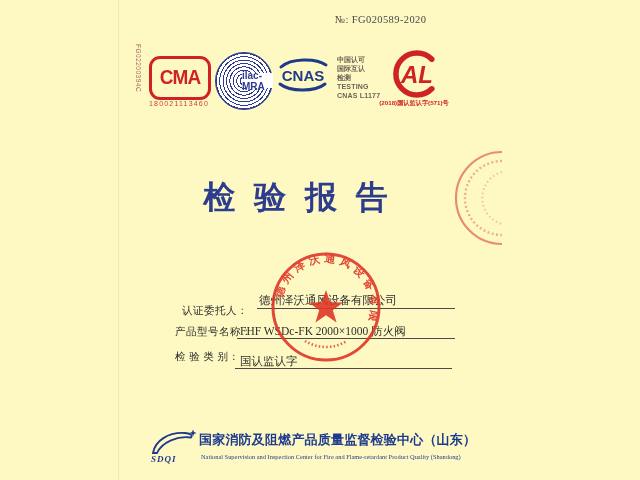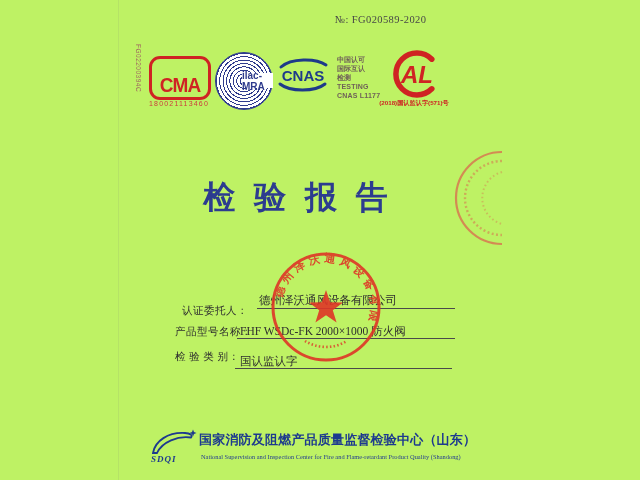--- a/index.html
+++ b/index.html
@@ -1,30 +1,30 @@
 <!DOCTYPE html>
 <html><head>
 <meta charset="utf-8">
 <style>
   html,body{margin:0;padding:0;background:#ffffff;}
-  #page{position:relative;width:640px;height:480px;background:#bef264;overflow:hidden;
+  #page{position:relative;width:640px;height:480px;background:#fef9c3;overflow:hidden;
         font-family:"Liberation Serif",serif;}
   .abs{position:absolute;}
 
   
   #page-edge{left:118px;top:0;width:1px;height:480px;background:rgba(120,120,120,0.12);}
 
   
   #report-no{left:335px;top:14px;font-size:10.5px;color:#474747;letter-spacing:0.4px;}
   #side-code{left:135px;top:44px;font-size:6.5px;color:#9e5f5f;writing-mode:vertical-rl;
              letter-spacing:0.5px;opacity:0.95;font-family:"Liberation Sans",sans-serif;}
 
   
   #cma{left:149px;top:56px;width:56px;height:38px;border:3px solid #cf2323;border-radius:11px;
-       display:flex;align-items:flex-end;justify-content:center;}
+       display:flex;align-items:center;justify-content:center;}
   #cma .t{font-family:"Liberation Sans",sans-serif;font-weight:800;font-size:19px;color:#cf2323;
           letter-spacing:-1px;transform:scaleY(1.05);}
   #cma-num{left:146px;top:100px;width:66px;text-align:center;font-size:7px;color:#cc3b3b;
            letter-spacing:1.2px;font-family:"Liberation Sans",sans-serif;}
 
   
   #ilac{left:215px;top:52px;width:56px;height:56px;border-radius:50%;border:1px solid #2e3b8d;
         background:repeating-radial-gradient(circle at 50% 50%, #2e3b8d 0px, #2e3b8d 1px, #ffffff 1px, #ffffff 3.4px);}
   #ilac .band{position:absolute;left:-1px;right:-1px;top:20px;height:15px;background:#ffffff;
         display:flex;align-items:center;justify-content:center;

